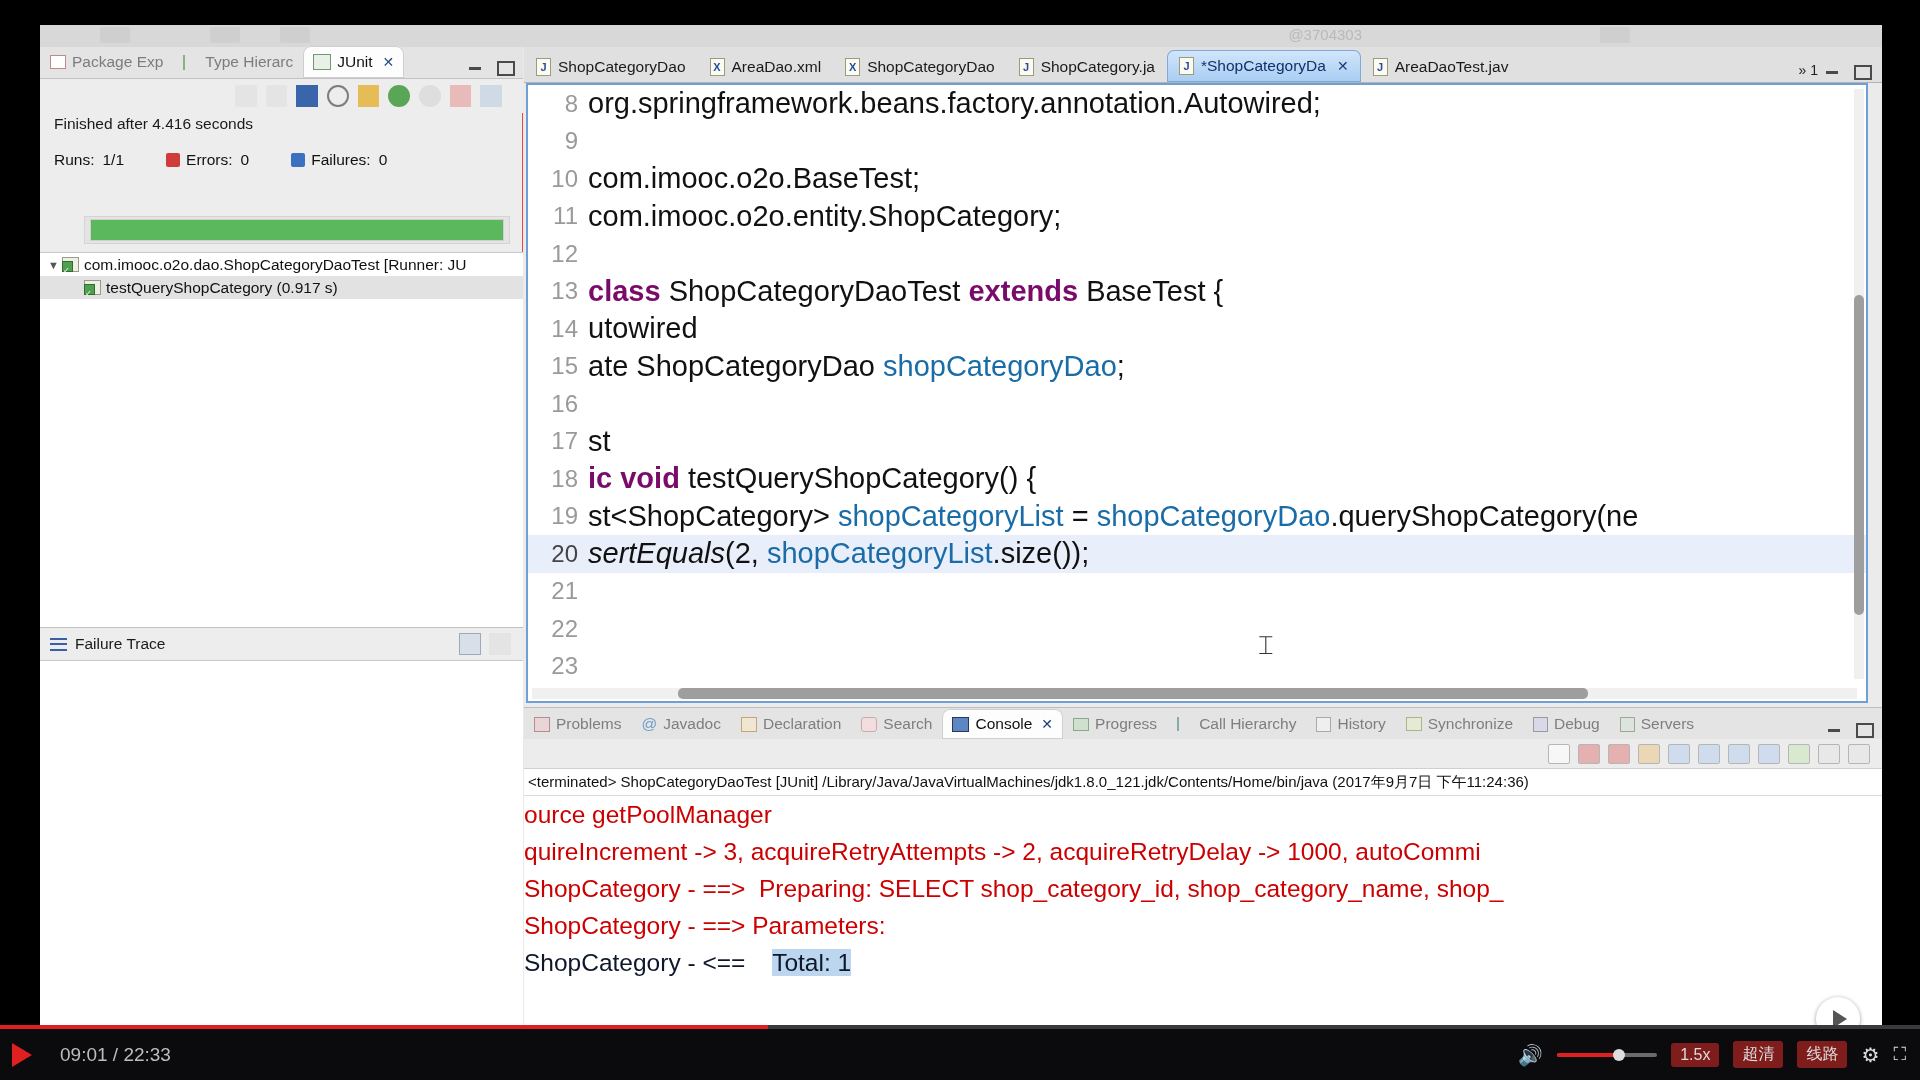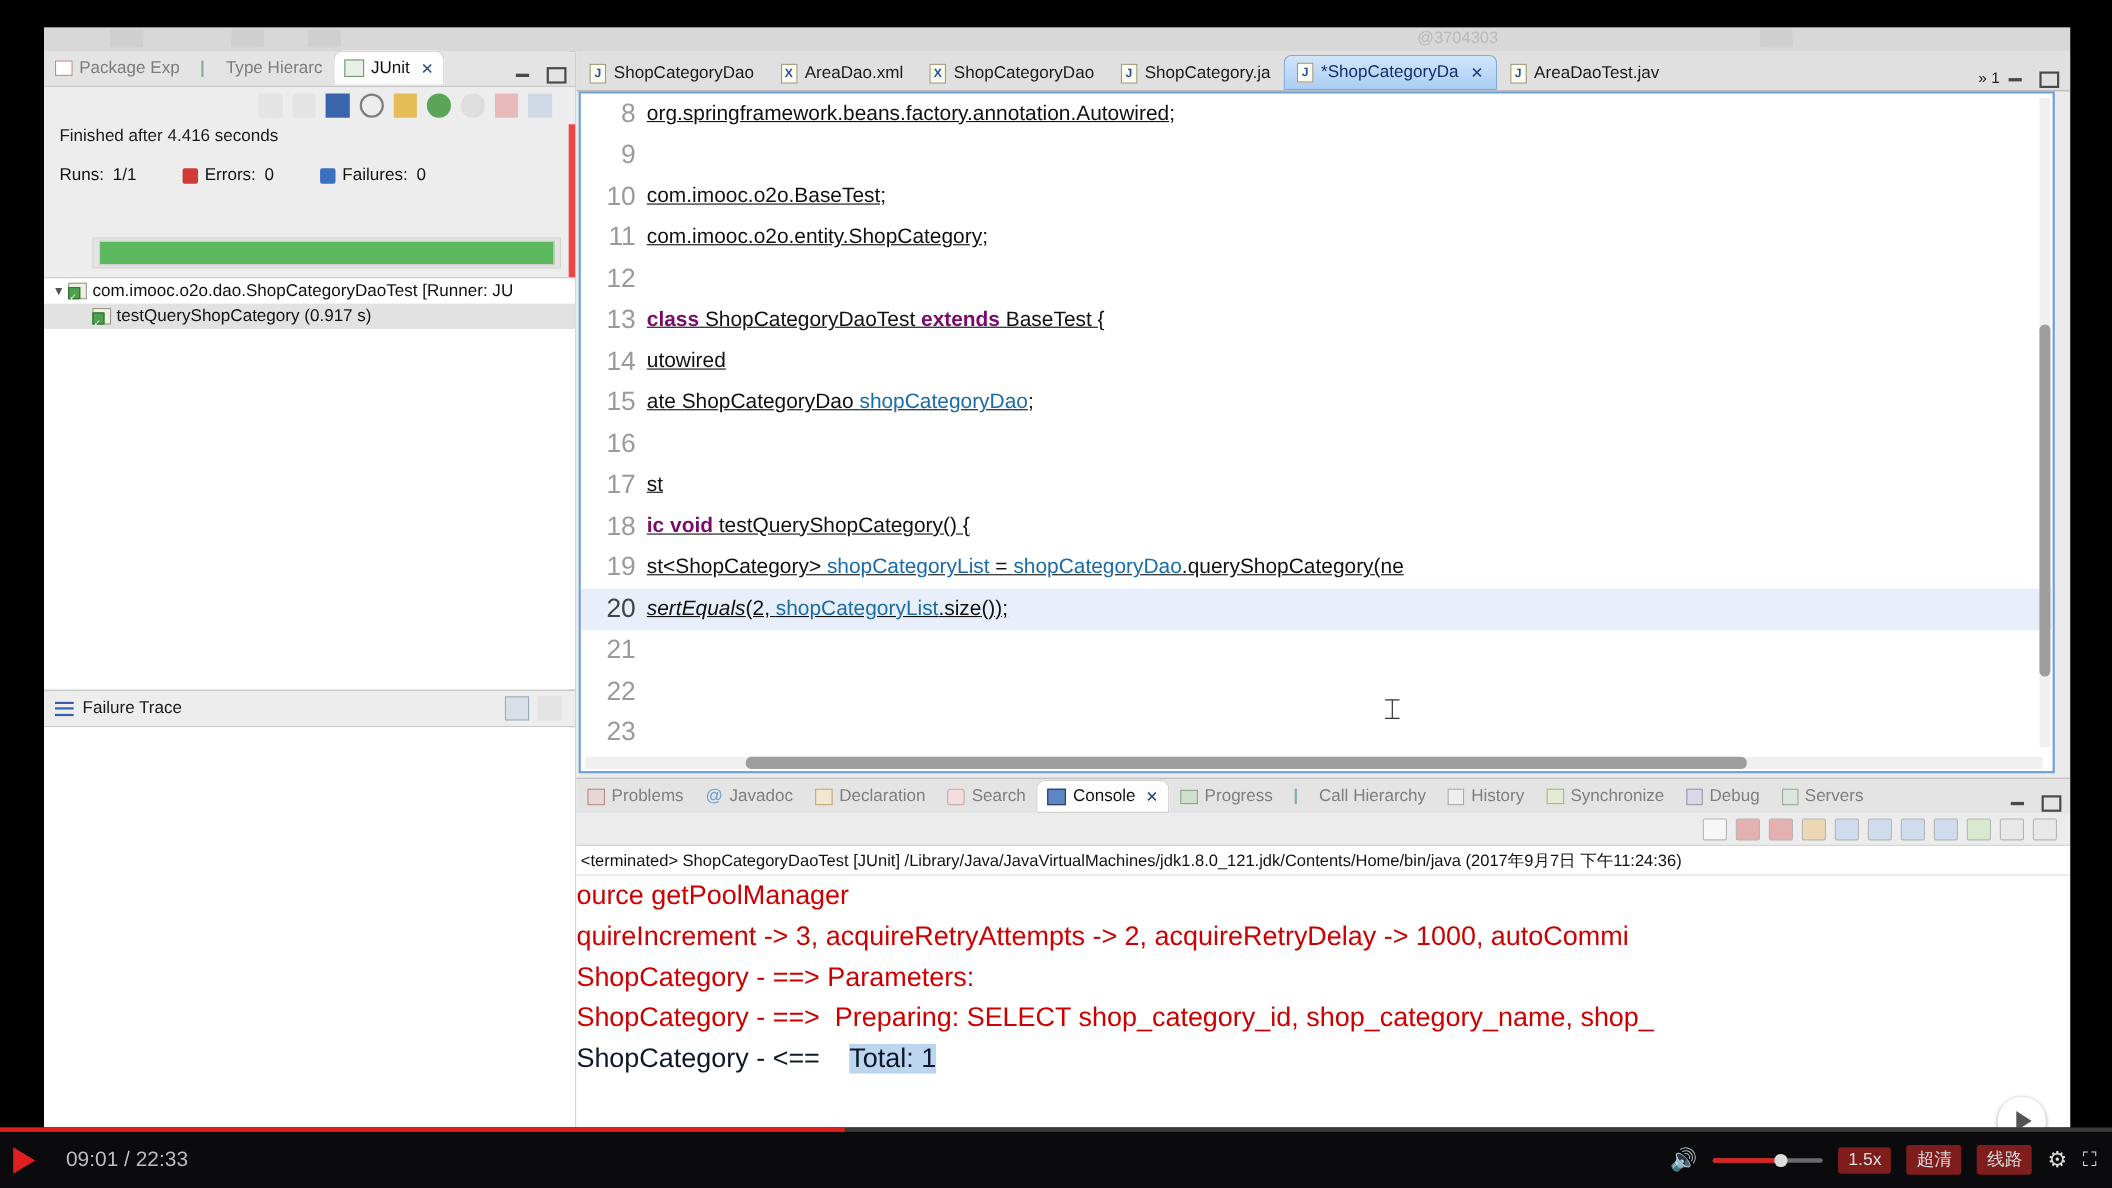--- a/index.html
+++ b/index.html
@@ -33,21 +33,21 @@
     position: absolute; right: 520px; top: 1px; font-size: 15px; color: #b9b9b9;
   }
   .ide-topstrip .tiny-ic {
     position: absolute; top: 2px; width: 30px; height: 16px; background: #c8c8c8;
     border-radius: 2px; opacity: .55;
   }
 
   
   .left-panel {
     position: absolute; left: 0px; top: 22px; width: 483px; height: 978px;
-    background: #ededed; border-right: 6px solid #ef4444;
+    background: #ededed; border-right: 1px solid #ef4444;
   }
   .vtabs {
     position: absolute; left: 0; top: 0; width: 483px; height: 32px;
     background: #e4e4e4; border-bottom: 1px solid #c2c2c2;
     display: flex; align-items: flex-end;
   }
   .vtab {
     height: 32px; display: flex; align-items: center; gap: 6px;
     padding: 0 10px; font-size: 15.5px; color: #7c7c7c;
   }
@@ -143,22 +143,22 @@
 
   .editor {
     position: absolute; left: 2px; top: 36px; width: 1342px; height: 620px;
     background: #fff; border: 2px solid #6e9fd6;
     overflow: hidden;
   }
   .gutter-line { display: flex; height: 37.5px; align-items: center; font-size: 24px; }
   .lno { width: 60px; text-align: right; padding-right: 10px; color: #9a9a9a;
     font-family: "Liberation Sans", sans-serif; }
   .lno.cur { color: #444; }
-  .code { font-family: "Liberation Sans", sans-serif; font-size: 19px; color: #111;
-    white-space: pre; text-decoration: underline; }
+  .code { font-family: "Liberation Sans", sans-serif; font-size: 29px; color: #111;
+    white-space: pre; }
   .gutter-line.hl { background: #e8eefa; }
   .kw { color: #7a0b6b; font-weight: bold; }
   .fld { color: #1a6ca8; }
   .ital { font-style: italic; }
   .ed-scroll-v {
     position: absolute; right: 2px; top: 210px; width: 10px; height: 320px;
     background: #9e9e9e; border-radius: 5px;
   }
   .ed-scroll-v-trough {
     position: absolute; right: 2px; top: 4px; width: 10px; height: 590px; background: #f0f0f0;
@@ -499,22 +499,22 @@
         <span class="ctb-ic" style="background:#d9e9cf"></span>
         <span class="ctb-ic" style="background:#e8e8e8"></span>
         <span class="ctb-ic" style="background:#e8e8e8"></span>
       </div>
 
       <div class="console-body">
         <div class="console-head">&lt;terminated&gt; ShopCategoryDaoTest [JUnit] /Library/Java/JavaVirtualMachines/jdk1.8.0_121.jdk/Contents/Home/bin/java (2017年9月7日 下午11:24:36)</div>
         <div id="console-lines">
             <div class="cline" style="color: rgb(204, 0, 0);">ource getPoolManager</div>
             <div class="cline" style="color: rgb(204, 0, 0);">quireIncrement -&gt; 3, acquireRetryAttempts -&gt; 2, acquireRetryDelay -&gt; 1000, autoCommi</div>
+            <div class="cline" style="color: rgb(204, 0, 0);">ShopCategory - ==&gt;  Preparing: SELECT shop_category_id, shop_category_name, shop_</div>
             <div class="cline" style="color: rgb(204, 0, 0);">ShopCategory - ==&gt; Parameters:</div>
-            <div class="cline" style="color: rgb(204, 0, 0);">ShopCategory - ==&gt;  Preparing: SELECT shop_category_id, shop_category_name, shop_</div>
             <div class="cline" style="color: #0f172a;">ShopCategory - &lt;==    <span class="hlsel">Total: 1</span></div>
           </div>
       </div>
     </div>
 
     <div class="play-circle">
       <span class="tri"></span>
     </div>
   </div>
 

